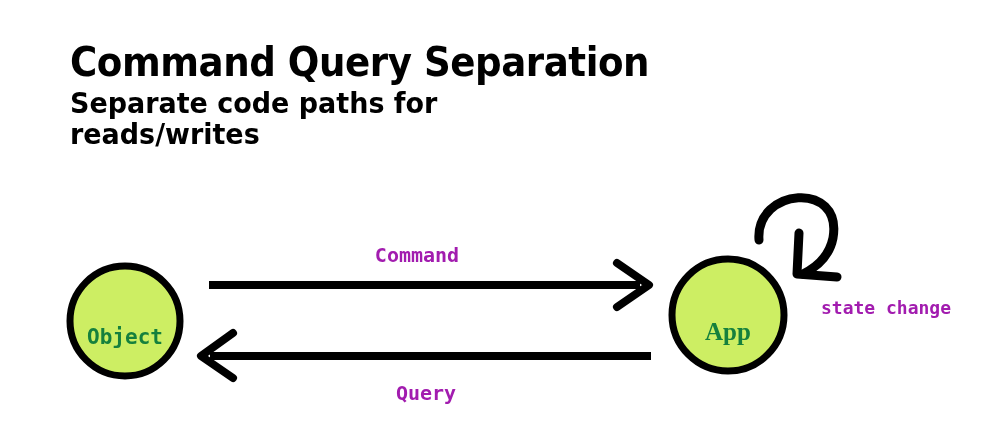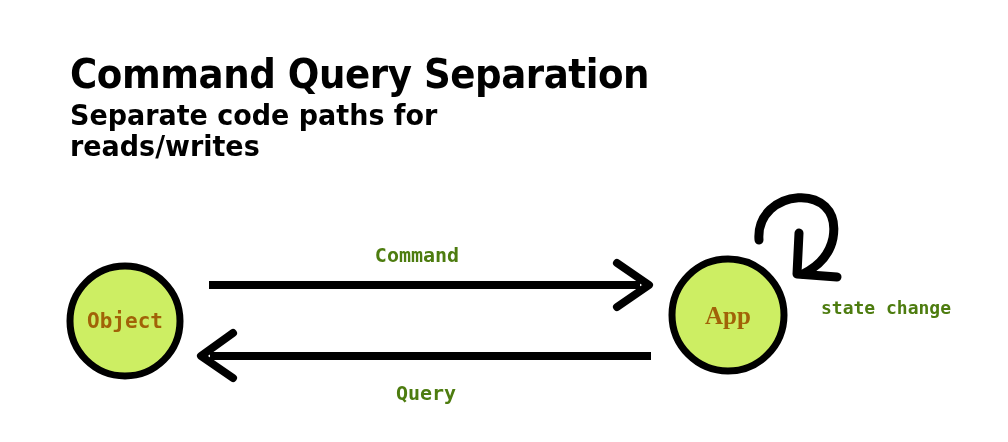--- a/index.html
+++ b/index.html
@@ -16,21 +16,21 @@
     width: 1008px;
     height: 442px;
     background: #ffffff;
     overflow: hidden;
   }
 
   
   #heading {
     position: absolute;
     left: 70px;
-    top: 52px;
+    top: 40px;
     width: 760px;
   }
   #title {
     font-family: "DejaVu Sans", sans-serif;
     font-weight: 700;
     font-size: 40px;
     line-height: 44px;
     letter-spacing: -0.5px;
     color: #000000;
     transform: scaleX(0.93);
@@ -54,44 +54,45 @@
     position: absolute;
     left: 0;
     top: 0;
     width: 1008px;
     height: 442px;
   }
 
   
   .node-label {
     position: absolute;
-    color: #a16207;
+    color: #15803d;
     white-space: nowrap;
     transform: translate(-50%, -50%);
     pointer-events: none;
+    margin-top: 16px;
   }
   #object-label {
     left: 125px;
     top: 321px;
     font-family: "DejaVu Sans Mono", monospace;
     font-weight: 700;
     font-size: 21px;
   }
   #app-label {
     left: 728px;
     top: 316px;
     font-family: Liberation Serif, serif;
     font-weight: 700;
     font-size: 25px;
   }
 
   
   .edge-label {
     position: absolute;
-    color: #4d7c0f;
+    color: #a21caf;
     white-space: nowrap;
     font-family: "DejaVu Sans Mono", monospace;
     font-weight: 700;
     font-size: 20px;
     transform: translate(-50%, -50%);
     pointer-events: none;
   }
   #command-label { left: 417px; top: 255px; }
   #query-label   { left: 414px; top: 393px; margin-left: 12px; }
   #state-change-label {

